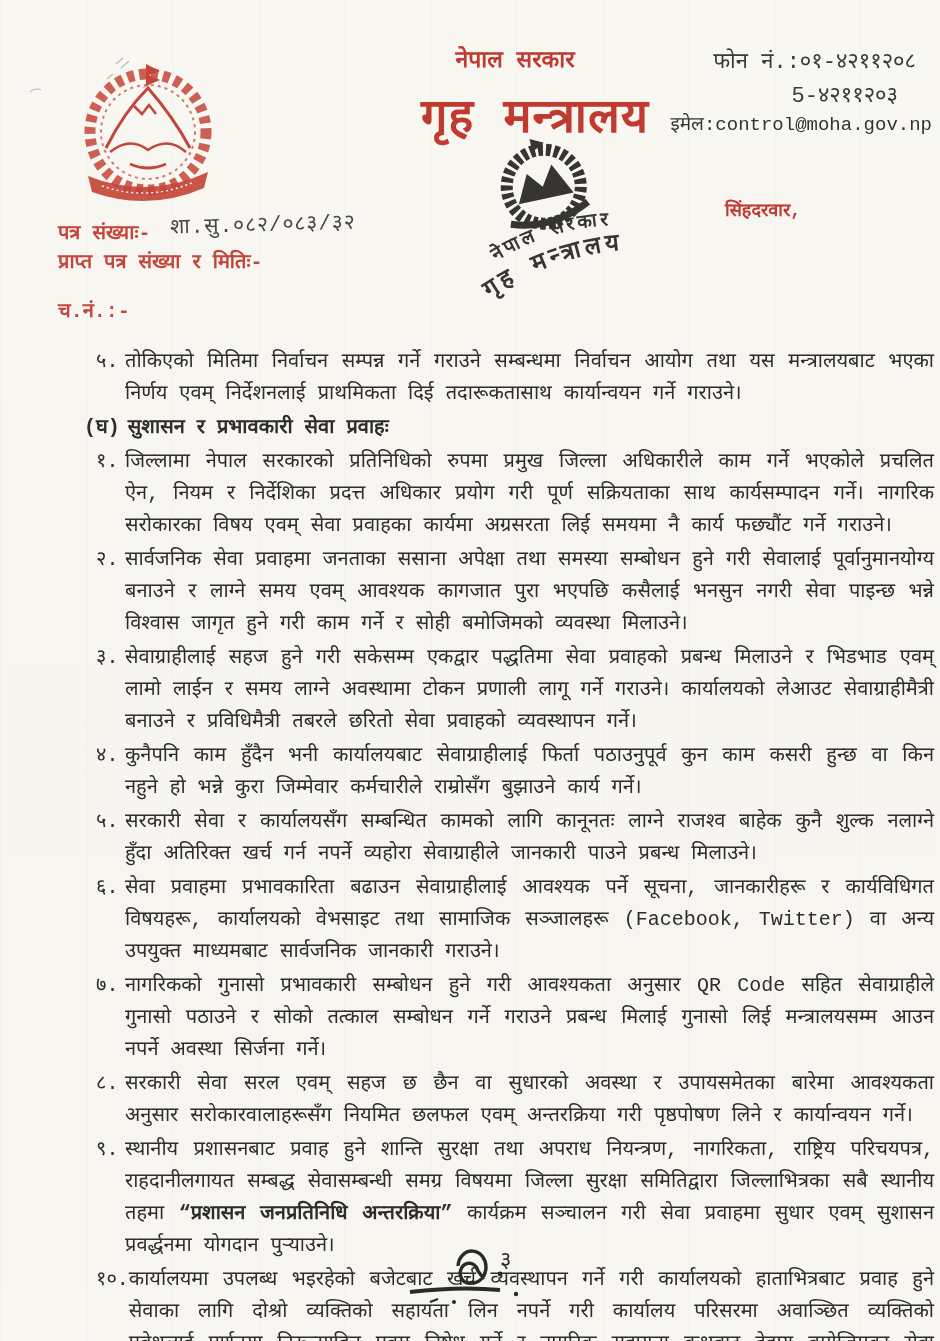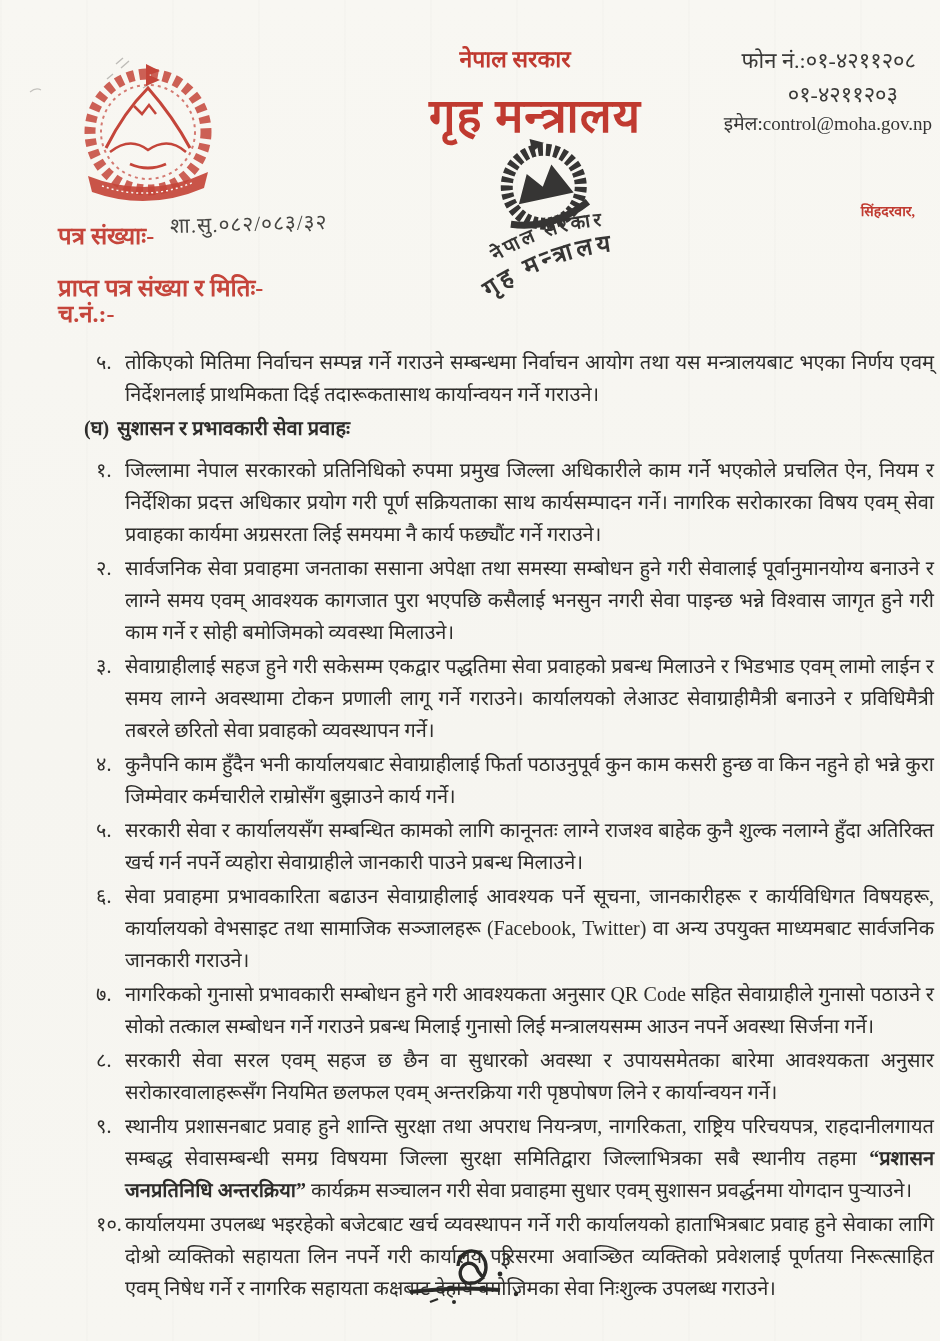--- a/index.html
+++ b/index.html
@@ -1,44 +1,44 @@
 <!DOCTYPE html>
 <html><head>
 <meta charset="utf-8">
 <style>
   html,body{margin:0;padding:0;background:#e8e6e0;}
   .page{
     position:relative;width:940px;height:1341px;margin:0 auto;overflow:hidden;
     background:
       repeating-linear-gradient(90deg, rgba(100,100,100,0.02) 0 2px, rgba(0,0,0,0) 2px 86px),
       linear-gradient(180deg,#f8f7f2 0%,#f6f5f0 55%,#f7f6f1 100%);
-    font-family:Liberation Serif, serif;
+    font-family:Liberation Mono, monospace;
     color:#2e2d2b;
   }
   .gov-title{position:absolute;top:42px;left:340px;width:350px;text-align:center;
     font-size:23px;font-weight:bold;color:#c03a30;}
   .ministry-title{position:absolute;top:82px;left:320px;width:430px;text-align:center;
     font-size:47px;font-weight:bold;color:#c03a30;letter-spacing:1px;}
   .phone1{position:absolute;top:44px;right:24px;font-size:22px;color:#3a3a38;}
   .phone2{position:absolute;top:78px;right:42px;font-size:22px;color:#3a3a38;}
   .email{position:absolute;top:110px;right:8px;font-size:19px;color:#333;}
   .emblem{position:absolute;left:72px;top:60px;}
   .stamp{position:absolute;left:450px;top:136px;}
-  .right-address{position:absolute;left:725px;top:196px;width:190px;text-align:right;
-    font-size:14px;line-height:31px;color:#c03a30;font-weight:600;}
-  .meta-label{position:absolute;left:58px;font-size:24px;color:#c5453b;font-weight:600;}
-  .meta-letter{top:218px;} .meta-received{top:270px;} .meta-dispatch{top:296px;}
+  .right-address{position:absolute;left:725px;top:196px;width:190px;text-align:left;
+    font-size:18px;line-height:31px;color:#c03a30;font-weight:600;}
+  .meta-label{position:absolute;left:58px;font-size:20px;color:#c5453b;font-weight:600;}
+  .meta-letter{top:218px;} .meta-received{top:247px;} .meta-dispatch{top:296px;}
   .letter-value{position:absolute;left:170px;top:209px;font-size:21px;color:#464542;
     transform:rotate(-1.5deg);letter-spacing:1px;}
   .body-block{position:absolute;left:96px;top:346px;width:838px;font-size:20px;line-height:32px;}
   .row{display:flex;margin-bottom:2px;}
   .num{min-width:29px;flex:0 0 auto;}
   .txt{flex:1;text-align:justify;}
   .txt .b{font-weight:bold;}
-  .heading-row{margin-left:-12px;font-weight:600;margin-bottom:10px;}
+  .heading-row{margin-left:-12px;font-weight:600;margin-bottom:2px;}
   .heading-row .marker{padding-right:8px;}
   .pagenum{position:absolute;left:500px;top:1243px;font-size:22px;color:#2e2d2b;}
   .sig{position:absolute;left:396px;top:1236px;}
   .scribble{position:absolute;left:8px;top:36px;opacity:.55;}
 </style>
 </head>
 <body>
 
 <div class="page">
 
@@ -58,21 +58,21 @@
     </g>
     <path d="M74,26 l0,-22 l14,7 l-11,4 l11,5 l-14,6 z" fill="#c4453a"></path>
     <path d="M16,116 Q76,140 136,112 L132,128 Q76,152 20,132 Z" fill="#c4453a" opacity="0.92"></path>
     <path d="M30,126 q46,16 92,-4" stroke="#f8f7f2" stroke-width="1.5" fill="none" stroke-dasharray="2 3"></path>
   </svg>
 
   <div class="gov-title">नेपाल सरकार</div>
   <div class="ministry-title">गृह मन्त्रालय</div>
 
   <div class="phone1">फोन नं.:०१-४२११२०८</div>
-  <div class="phone2">०१-४२११२०३</div>
+  <div class="phone2">5-४२११२०३</div>
   <div class="email">इमेल:control@moha.gov.np</div>
 
   <svg class="stamp" width="215" height="165" viewBox="0 0 215 165">
     <g transform="rotate(-12 100 80)" fill="none" stroke="#1c1b1a" opacity="0.88">
       <circle cx="100" cy="50" r="37" stroke-width="12" stroke-dasharray="5 3"></circle>
       <path d="M72,62 L86,34 L99,50 L112,30 L128,62 Z" fill="#1c1b1a" stroke="none"></path>
       <path d="M60,80 Q100,94 140,74" stroke-width="7"></path>
       <path d="M97,14 l0,-12 l10,5 l-10,5" fill="#1c1b1a" stroke-width="2"></path>
       <defs>
         <path id="arc1" d="M30,116 Q100,88 168,104"></path>

